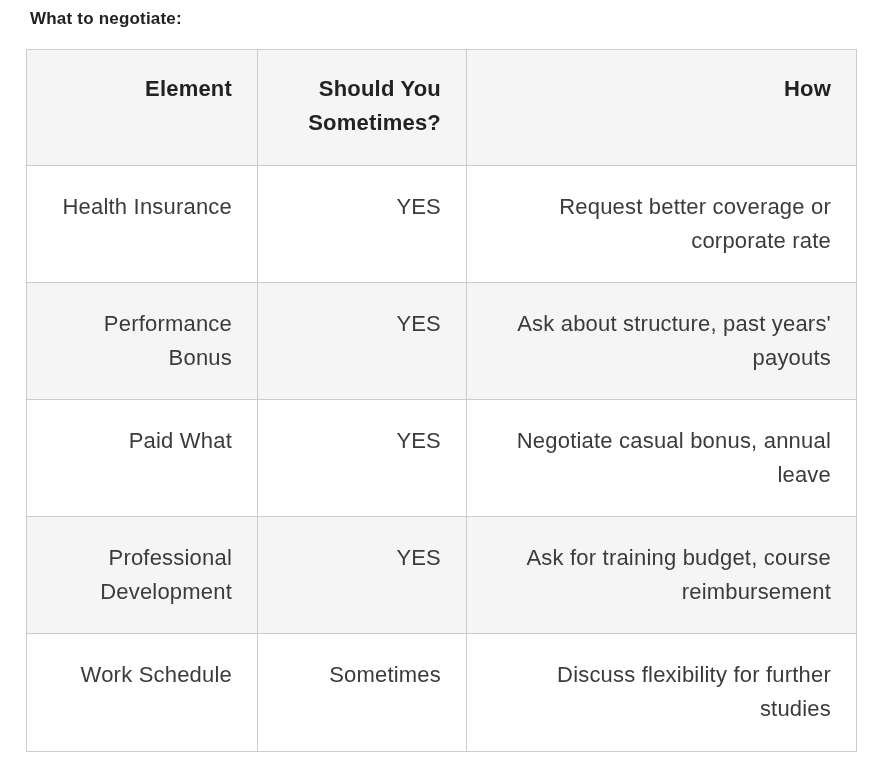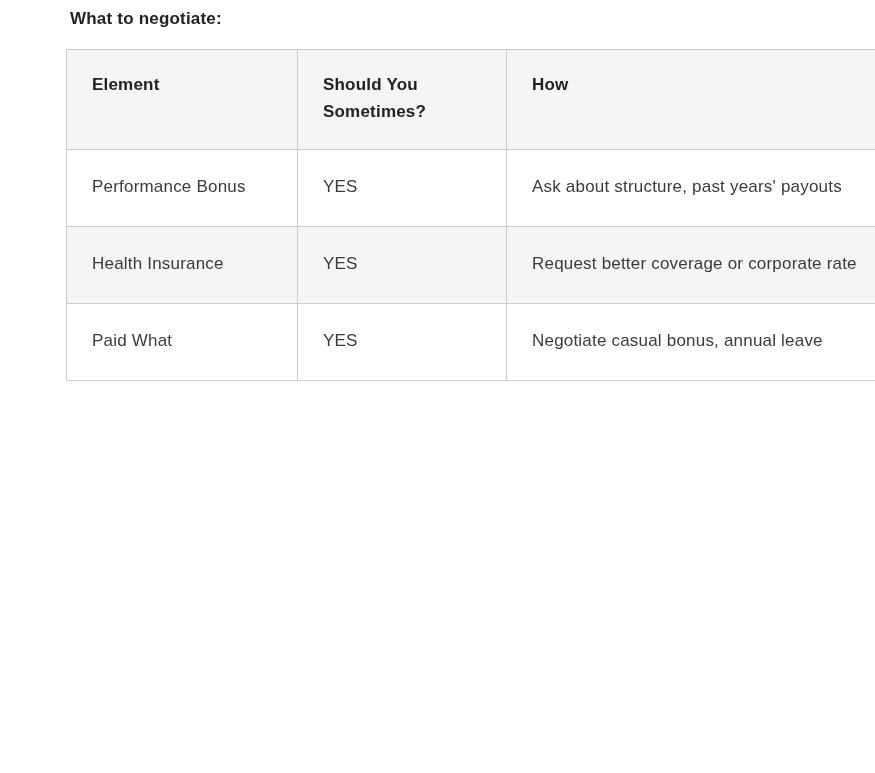--- a/index.html
+++ b/index.html
@@ -1,15 +1,15 @@
 <!DOCTYPE html>
 <html style="--stripe-bg: #f5f5f5; --row-bg: #ffffff; --border-color: #cccccc; --title-text: #222222; --body-text: #3b3b3b;"><head>
 <meta charset="utf-8">
 <style>
-  * { box-sizing: border-box; padding-left: 40px; }
+  * { box-sizing: border-box; }
   html, body {
     margin: 0;
     padding: 0;
     background: #ffffff;
     width: 875px;
     height: 773px;
     font-family: "Liberation Sans", sans-serif;
     overflow: hidden;
   }
   .page {
@@ -32,23 +32,23 @@
     border-collapse: collapse;
     table-layout: fixed;
   }
   .col-element   { width: 231px; }
   .col-negotiate { width: 209px; }
   .col-how       { width: 390px; }
   .negotiation-table th,
   .negotiation-table td {
     border: 1px solid var(--border-color, #cccccc);
     vertical-align: top;
-    text-align: left;
+    text-align: right;
     padding: 24px 25px 24px 25px;
-    font-size: 17px;
+    font-size: 22px;
     line-height: 1.55;
     letter-spacing: 0.2px;
     word-wrap: break-word;
     margin-left: 45px;
   }
   .negotiation-table th {
     background: var(--stripe-bg, #f5f5f5);
     color: var(--title-text, #222222);
     font-weight: 700;
     height: 98px;
@@ -79,30 +79,40 @@
     </colgroup>
     <thead>
       <tr>
         <th>Element</th>
         <th>Should You Sometimes?</th>
         <th>How</th>
       </tr>
     </thead>
     <tbody>
         <tr>
+      <td>Health Insurance</td>
+      <td>YES</td>
+      <td>Request better coverage or corporate rate</td>
+    </tr>
+        <tr>
       <td>Performance Bonus</td>
       <td>YES</td>
       <td>Ask about structure, past years' payouts</td>
     </tr>
         <tr>
-      <td>Health Insurance</td>
-      <td>YES</td>
-      <td>Request better coverage or corporate rate</td>
-    </tr>
-        <tr>
       <td>Paid What</td>
       <td>YES</td>
       <td>Negotiate casual bonus, annual leave</td>
+    </tr>
+        <tr>
+      <td>Professional Development</td>
+      <td>YES</td>
+      <td>Ask for training budget, course reimbursement</td>
+    </tr>
+        <tr>
+      <td>Work Schedule</td>
+      <td>Sometimes</td>
+      <td>Discuss flexibility for further studies</td>
     </tr>
       </tbody>
   </table>
 
 </div>
 
 </body></html>

